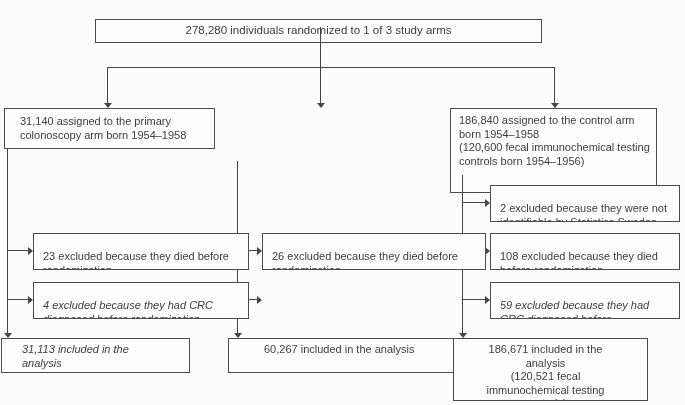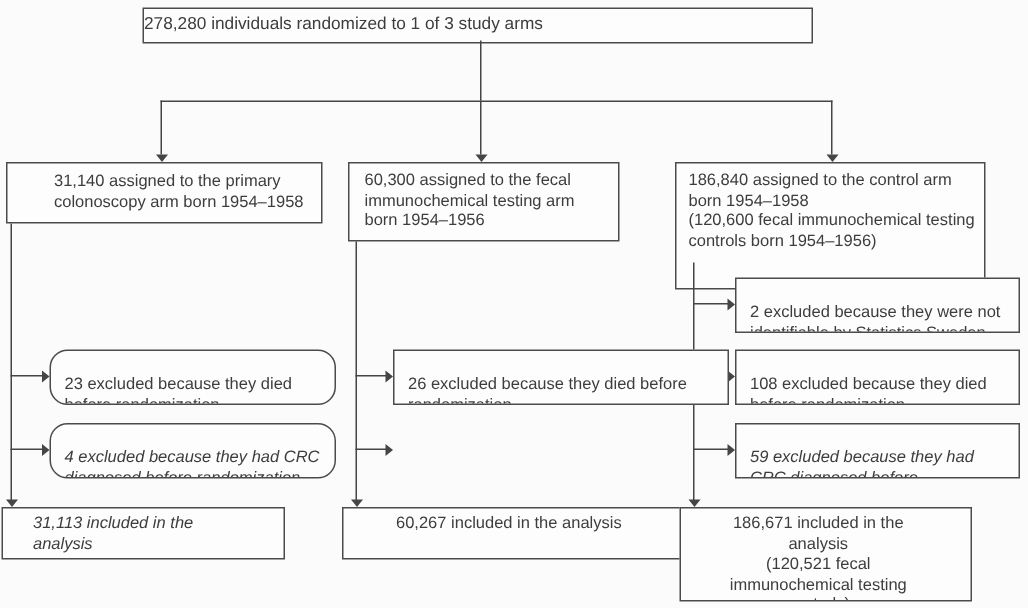--- a/index.html
+++ b/index.html
@@ -5,27 +5,27 @@
   html,body{margin:0;padding:0;background:#fbfbfb;}
   .stage{
     position:relative;width:685px;height:405px;background:#fbfbfb;
     font-family:"Liberation Sans","DejaVu Sans",sans-serif;
     color:#3d3d3d;font-size:11px;line-height:13.5px;
   }
   .box{
     position:absolute;box-sizing:border-box;background:#fdfdfd;
     border:1px solid #4b4b4b;white-space:pre-line;overflow:hidden;
   }
-  .top-box{left:95px;top:5px;width:447px;height:24px;
+  .top-box{left:95px;top:19px;width:447px;height:24px;text-align:center;
     line-height:21px;font-size:11.5px;white-space:nowrap;}
-  .arm-left {left:4px;  top:108px;width:211px;height:41px;padding:6px 6px 0 31px;}
+  .arm-left {left:4px;  top:108px;width:211px;height:41px;padding:6px 6px 0 15px;}
   .arm-mid  {left:232px;top:108px;width:181px;height:53px;padding:5px 6px 0 10px;}
   .arm-right{left:450px;top:108px;width:207px;height:85px;padding:5px 6px 0 8px;}
   .exc{height:37px;padding:16px 6px 0 9px;}
-  .exc-l{left:33px; width:191px;border-radius:12px;}
+  .exc-l{left:33px; width:216px;}
   .exc-m{left:262px;width:224px;}
   .exc-r{left:490px;width:190px;}
   .row-a{top:233px;}  .row-b{top:282px;font-style:italic;}  .row-0{top:185px;}
   .ana{top:338px;}
   .ana-left {left:1px;  width:189px;height:35px;padding:4px 40px 0 20px;font-style:italic;}
   .ana-mid  {left:228px;width:229px;height:35px;padding:4px 32px 0 35px;}
   .ana-right{left:453px;width:195px;height:63px;padding:4px 30px 0 20px;text-align:center;}
   .ln{position:absolute;background:#454545;}
   .arr-d{position:absolute;width:0;height:0;
     border-left:4px solid transparent;border-right:4px solid transparent;
@@ -44,21 +44,20 @@
   <div class="ln" style="left:320px;top:27px;width:1px;height:40px"></div>
   <div class="ln" style="left:107px;top:67px;width:448px;height:1px"></div>
   <div class="ln" style="left:107px;top:67px;width:1px;height:36px"></div>
   <div class="ln" style="left:320px;top:67px;width:1px;height:36px"></div>
   <div class="ln" style="left:554px;top:67px;width:1px;height:36px"></div>
   <div class="arr-d" style="left:104px;top:103px"></div>
   <div class="arr-d" style="left:317px;top:103px"></div>
   <div class="arr-d" style="left:551px;top:103px"></div>
 
   <div class="box arm-left">31,140 assigned to the primary colonoscopy arm born 1954–1958</div>
-  <div class="box arm-mid">60,300 assigned to the fecal immunochemical testing arm born 1954–1956</div>
   <div class="box arm-right">186,840 assigned to the control arm born 1954–1958
 (120,600 fecal immunochemical testing controls born 1954–1956)</div>
 
   <div class="ln" style="left:7px;top:149px;width:1px;height:185px"></div>
   <div class="ln" style="left:7px;top:250px;width:22px;height:1px"></div>
   <div class="ln" style="left:7px;top:299px;width:22px;height:1px"></div>
   <div class="arr-r" style="left:28px;top:247px"></div>
   <div class="arr-r" style="left:28px;top:296px"></div>
   <div class="arr-d" style="left:4px;top:333px"></div>
 

